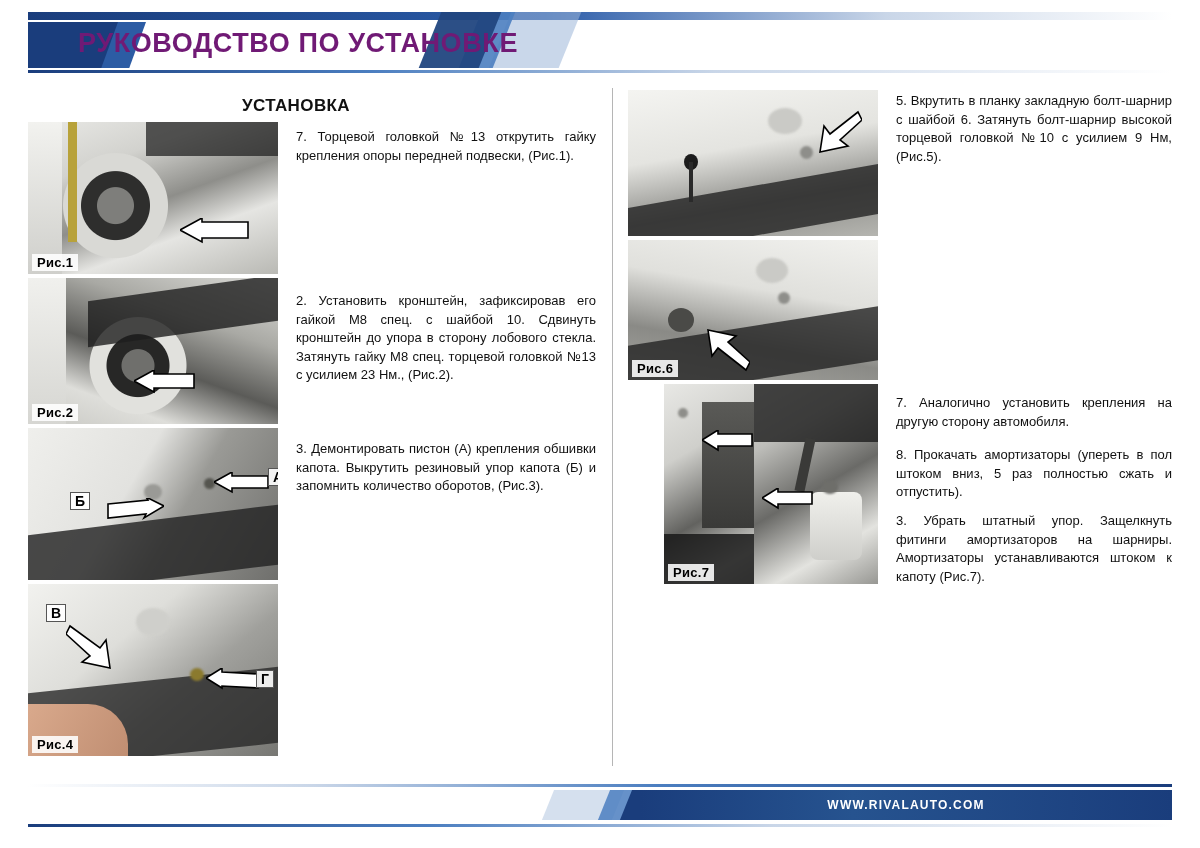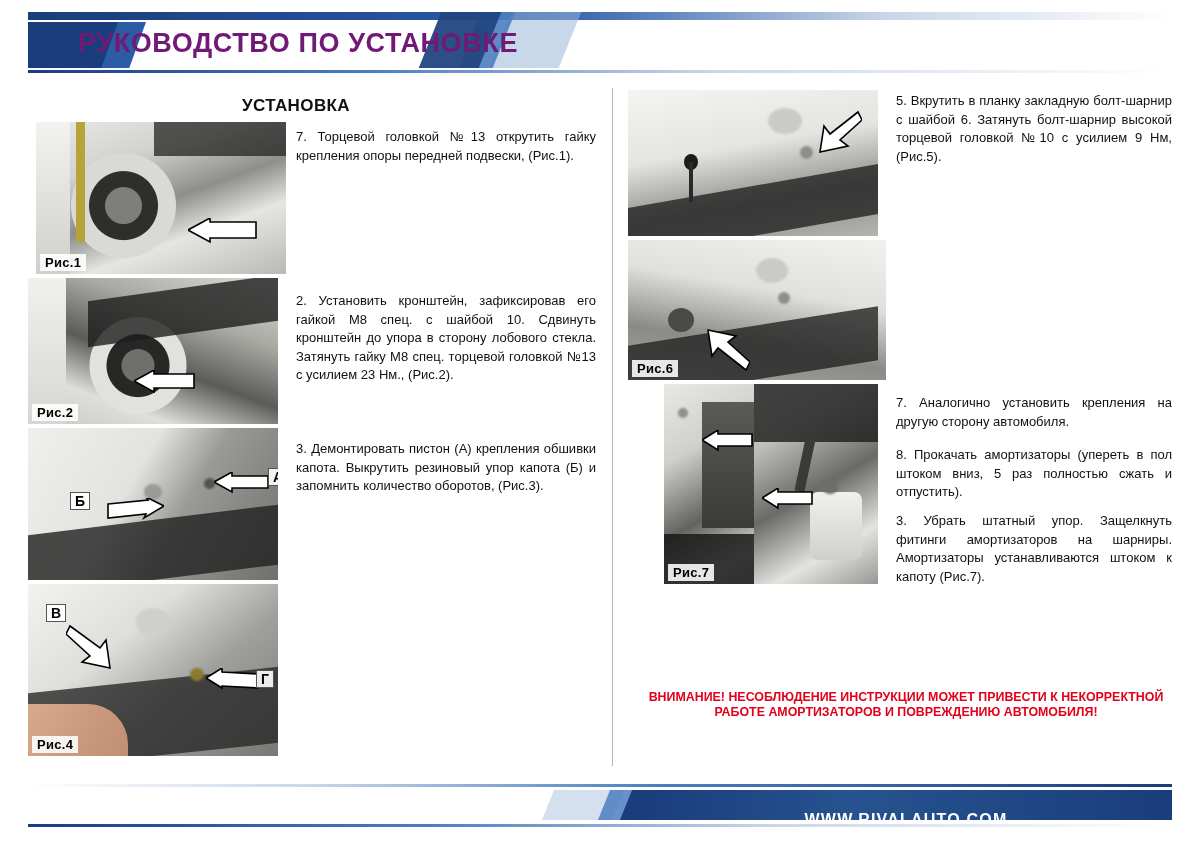--- a/index.html
+++ b/index.html
@@ -136,24 +136,23 @@
     background: #1a3d7c;
     transform: skewX(-22deg);
   }
   .ftr-url {
     position: absolute;
     left: 640px; top: 8px;
     width: 532px; height: 30px;
     line-height: 30px;
     text-align: center;
     color: #ffffff;
-    font-size: 16px;
+    font-size: 12px;
     font-weight: bold;
     letter-spacing: 1.2px;
-    margin-top: 15px;
   }
   .ftr-underline {
     position: absolute;
     left: 28px; top: 42px;
     width: 1144px; height: 3px;
     background: linear-gradient(90deg,#1a3d7c 0%, #4b7ec0 35%, #c9d6e8 65%, #ffffff 100%);
   }
 
   
   .content {
@@ -268,21 +267,21 @@
     <div class="hdr-diag1"></div>
     <div class="hdr-title">РУКОВОДСТВО ПО УСТАНОВКЕ</div>
     <div class="hdr-underline"></div>
   </div>
 
   <div class="content">
 
     <div class="section-title">УСТАНОВКА</div>
     <div class="v-divider"></div>
 
-    <div class="fig ph1" style="left:36px; top:42px; width:250px; height:152px;">
+    <div class="fig ph1" style="left:28px; top:42px; width:250px; height:152px;">
       <div style="position:absolute;left:0;top:0;width:250px;height:152px;background:
            radial-gradient(circle at 35% 55%, #7e7e7b 0 18px, rgba(0,0,0,0) 19px),
            radial-gradient(circle at 35% 55%, #2e2e2d 0 34px, rgba(0,0,0,0) 35px),
            radial-gradient(circle at 35% 55%, #d9d9d5 0 52px, rgba(0,0,0,0) 53px);"></div>
       <div class="darkband" style="left:0;top:0;width:34px;height:152px;background:linear-gradient(180deg,#f2f2ef,#cfcfcb);"></div>
       <div class="darkband" style="left:40px;top:0;width:9px;height:120px;background:#b8a23a;"></div>
       <div class="darkband" style="left:118px;top:0;width:132px;height:34px;background:rgba(35,35,35,.75);"></div>
       <div class="arrow" style="left:152px; top:96px;">
         <svg width="70" height="34" viewBox="0 0 70 34">
             <polygon points="68,4 22,4 22,0 0,12 22,24 22,20 68,20" fill="#ffffff" stroke="#000000" stroke-width="1.6"></polygon>
@@ -357,21 +356,21 @@
       <div style="position:absolute;left:56px;top:64px;width:14px;height:16px;border-radius:50%;background:#1c1c1c;"></div>
       <div style="position:absolute;left:61px;top:72px;width:4px;height:40px;background:#2a2a2a;"></div>
       <div class="blob" style="left:172px;top:56px;width:13px;height:13px;background:#8e8e8a;"></div>
       <div class="arrow" style="left:180px; top:20px;">
         <svg width="54" height="44" viewBox="0 0 54 44">
             <polygon points="50,2 22,24 16,16 12,42 40,36 32,30 54,10" fill="#ffffff" stroke="#000000" stroke-width="1.6"></polygon>
           </svg>
       </div>
     </div>
 
-    <div class="fig ph6" style="left:628px; top:160px; width:250px; height:140px;padding-left:8px;">
+    <div class="fig ph6" style="left:628px; top:160px; width:250px; height:140px;">
       <div class="darkband" style="left:0;top:86px;width:250px;height:54px;background:rgba(35,35,35,.8);transform:skewY(-9deg);"></div>
       <div class="blob" style="left:128px;top:18px;width:32px;height:25px;background:#cacac6;"></div>
       <div style="position:absolute;left:40px;top:68px;width:26px;height:24px;border-radius:50%;background:#4a4a47;"></div>
       <div class="blob" style="left:150px;top:52px;width:12px;height:12px;background:#8e8e8a;"></div>
       <div class="arrow" style="left:68px; top:88px;">
         <svg width="54" height="44" viewBox="0 0 54 44">
             <polygon points="50,42 22,20 16,28 12,2 40,8 32,14 54,34" fill="#ffffff" stroke="#000000" stroke-width="1.6"></polygon>
           </svg>
       </div>
       <div class="fig-caption">Рис.6</div>
@@ -404,21 +403,20 @@
     <div class="para" style="left:896px; top:12px; width:276px;">5. Вкрутить в планку закладную болт-шарнир с шайбой 6. Затянуть болт-шарнир высокой торцевой головкой №10 с усилием 9 Нм, (Рис.5).</div>
 
 
     <div class="para" style="left:896px; top:314px; width:276px;">7. Аналогично установить крепления на другую сторону автомобиля.</div>
 
     <div class="para" style="left:896px; top:366px; width:276px;">8. Прокачать амортизаторы (упереть в пол штоком вниз, 5 раз полностью сжать и отпустить).</div>
 
     <div class="para" style="left:896px; top:432px; width:276px;">3. Убрать штатный упор. Защелкнуть фитинги амортизаторов на шарниры. Амортизаторы устанавливаются штоком к капоту (Рис.7).</div>
 
 
-    <div class="warning">ВНИМАНИЕ! НЕСОБЛЮДЕНИЕ ИНСТРУКЦИИ МОЖЕТ ПРИВЕСТИ К НЕКОРРЕКТНОЙ РАБОТЕ АМОРТИЗАТОРОВ И ПОВРЕЖДЕНИЮ АВТОМОБИЛЯ!</div>
 
   </div>
 
   <div class="footer">
     <div class="ftr-line"></div>
     <div class="ftr-diag1"></div>
     <div class="ftr-diag2"></div>
     <div class="ftr-bar-skew"></div>
     <div class="ftr-bar"></div>
     <div class="ftr-url">WWW.RIVALAUTO.COM</div>

